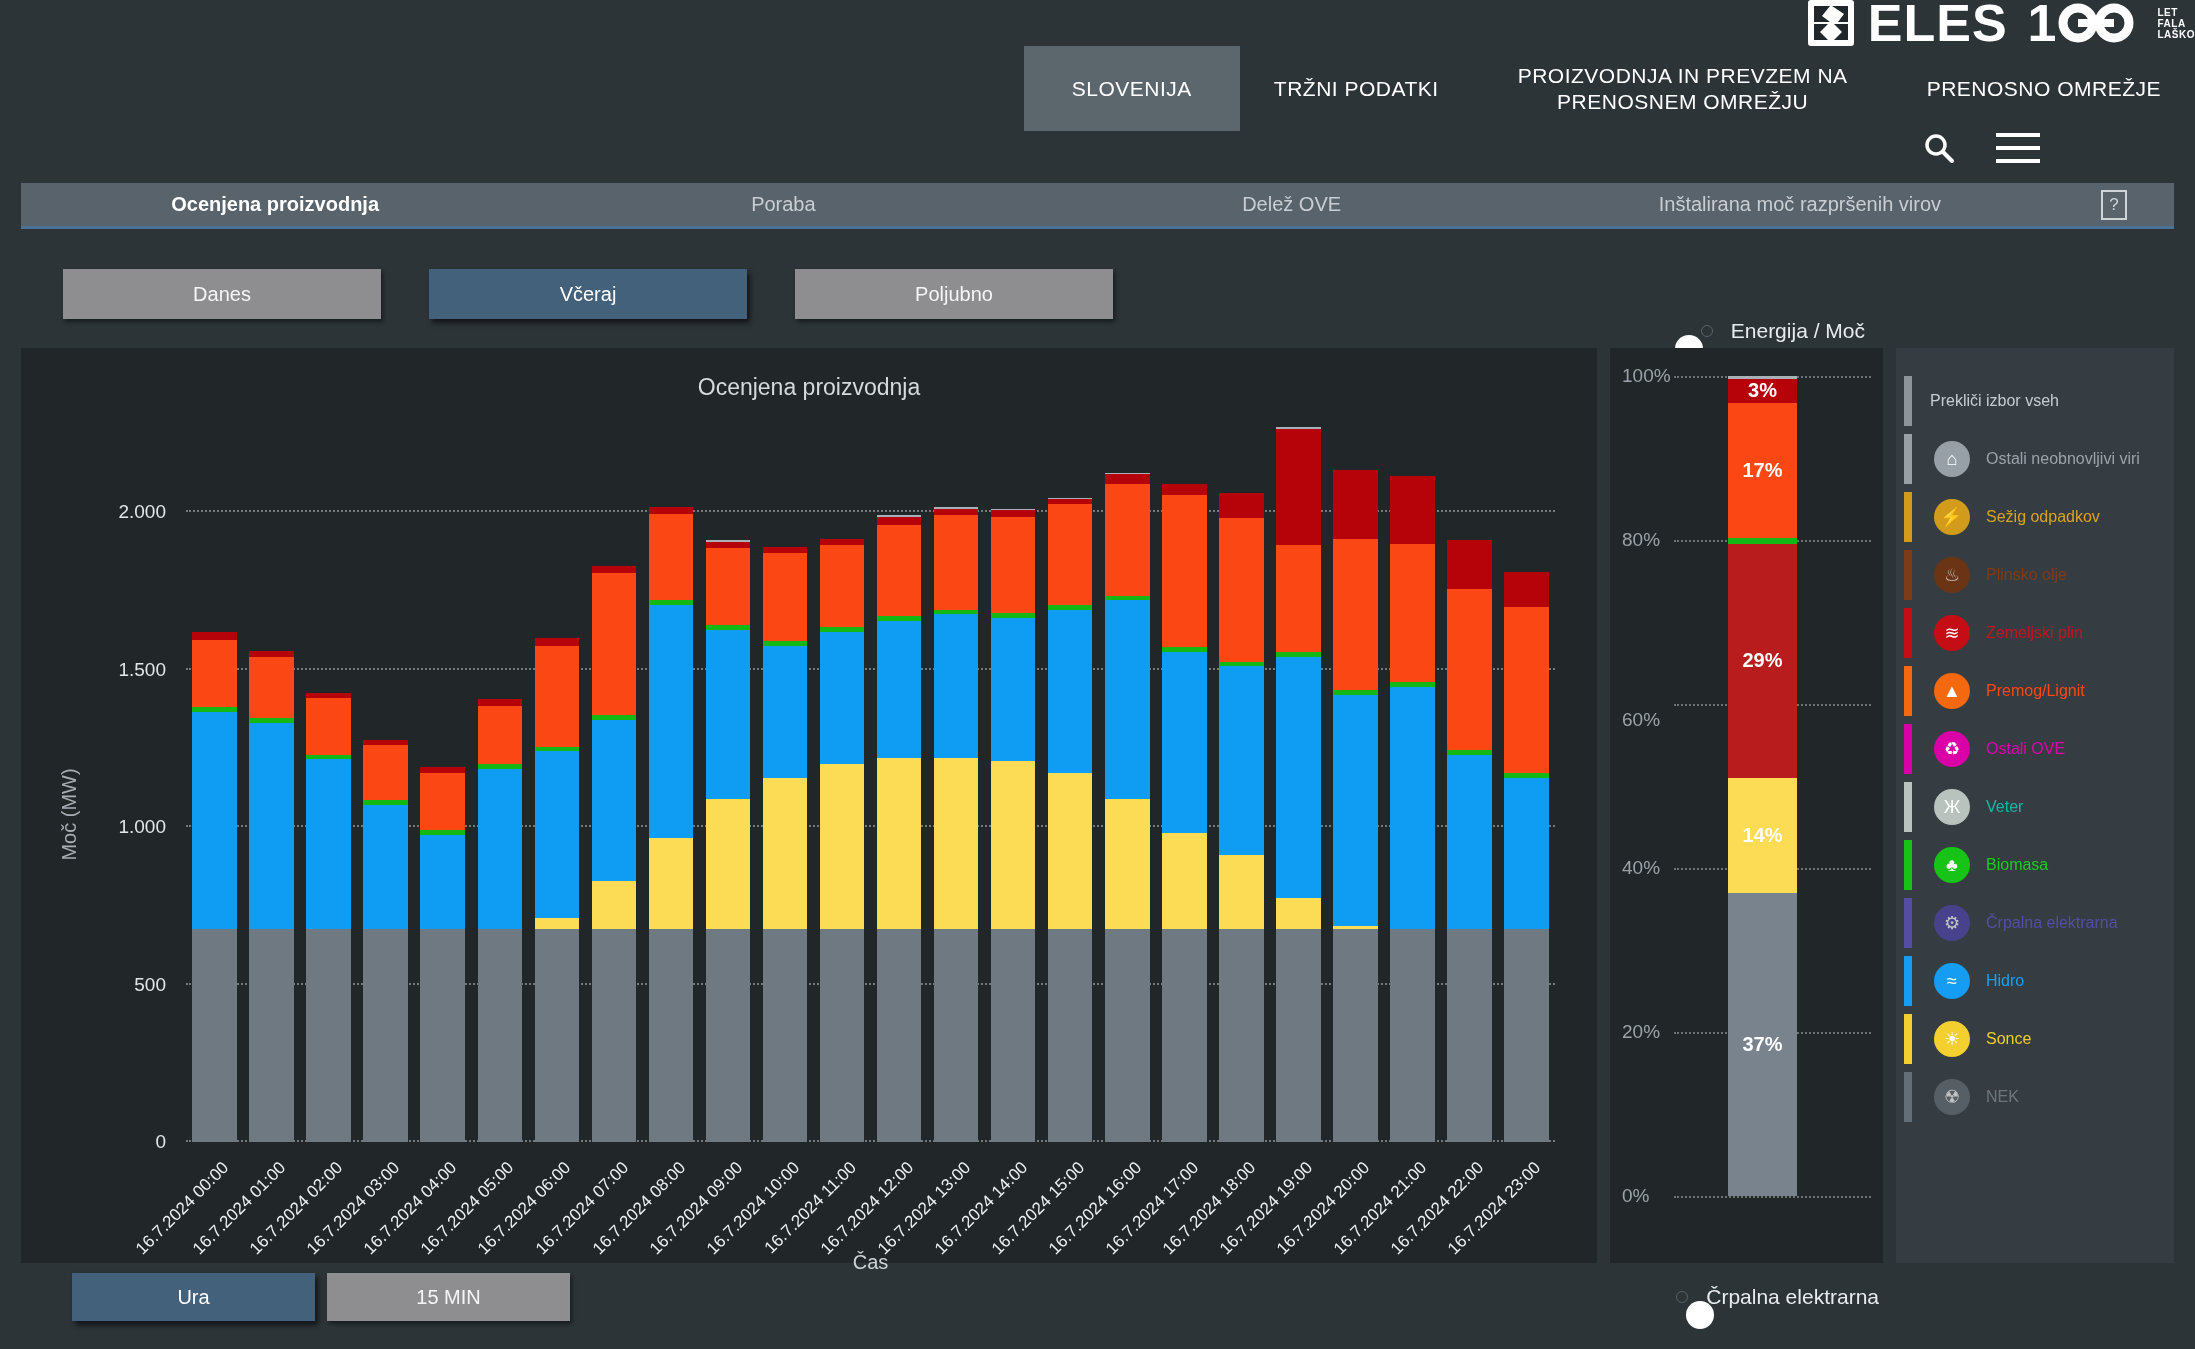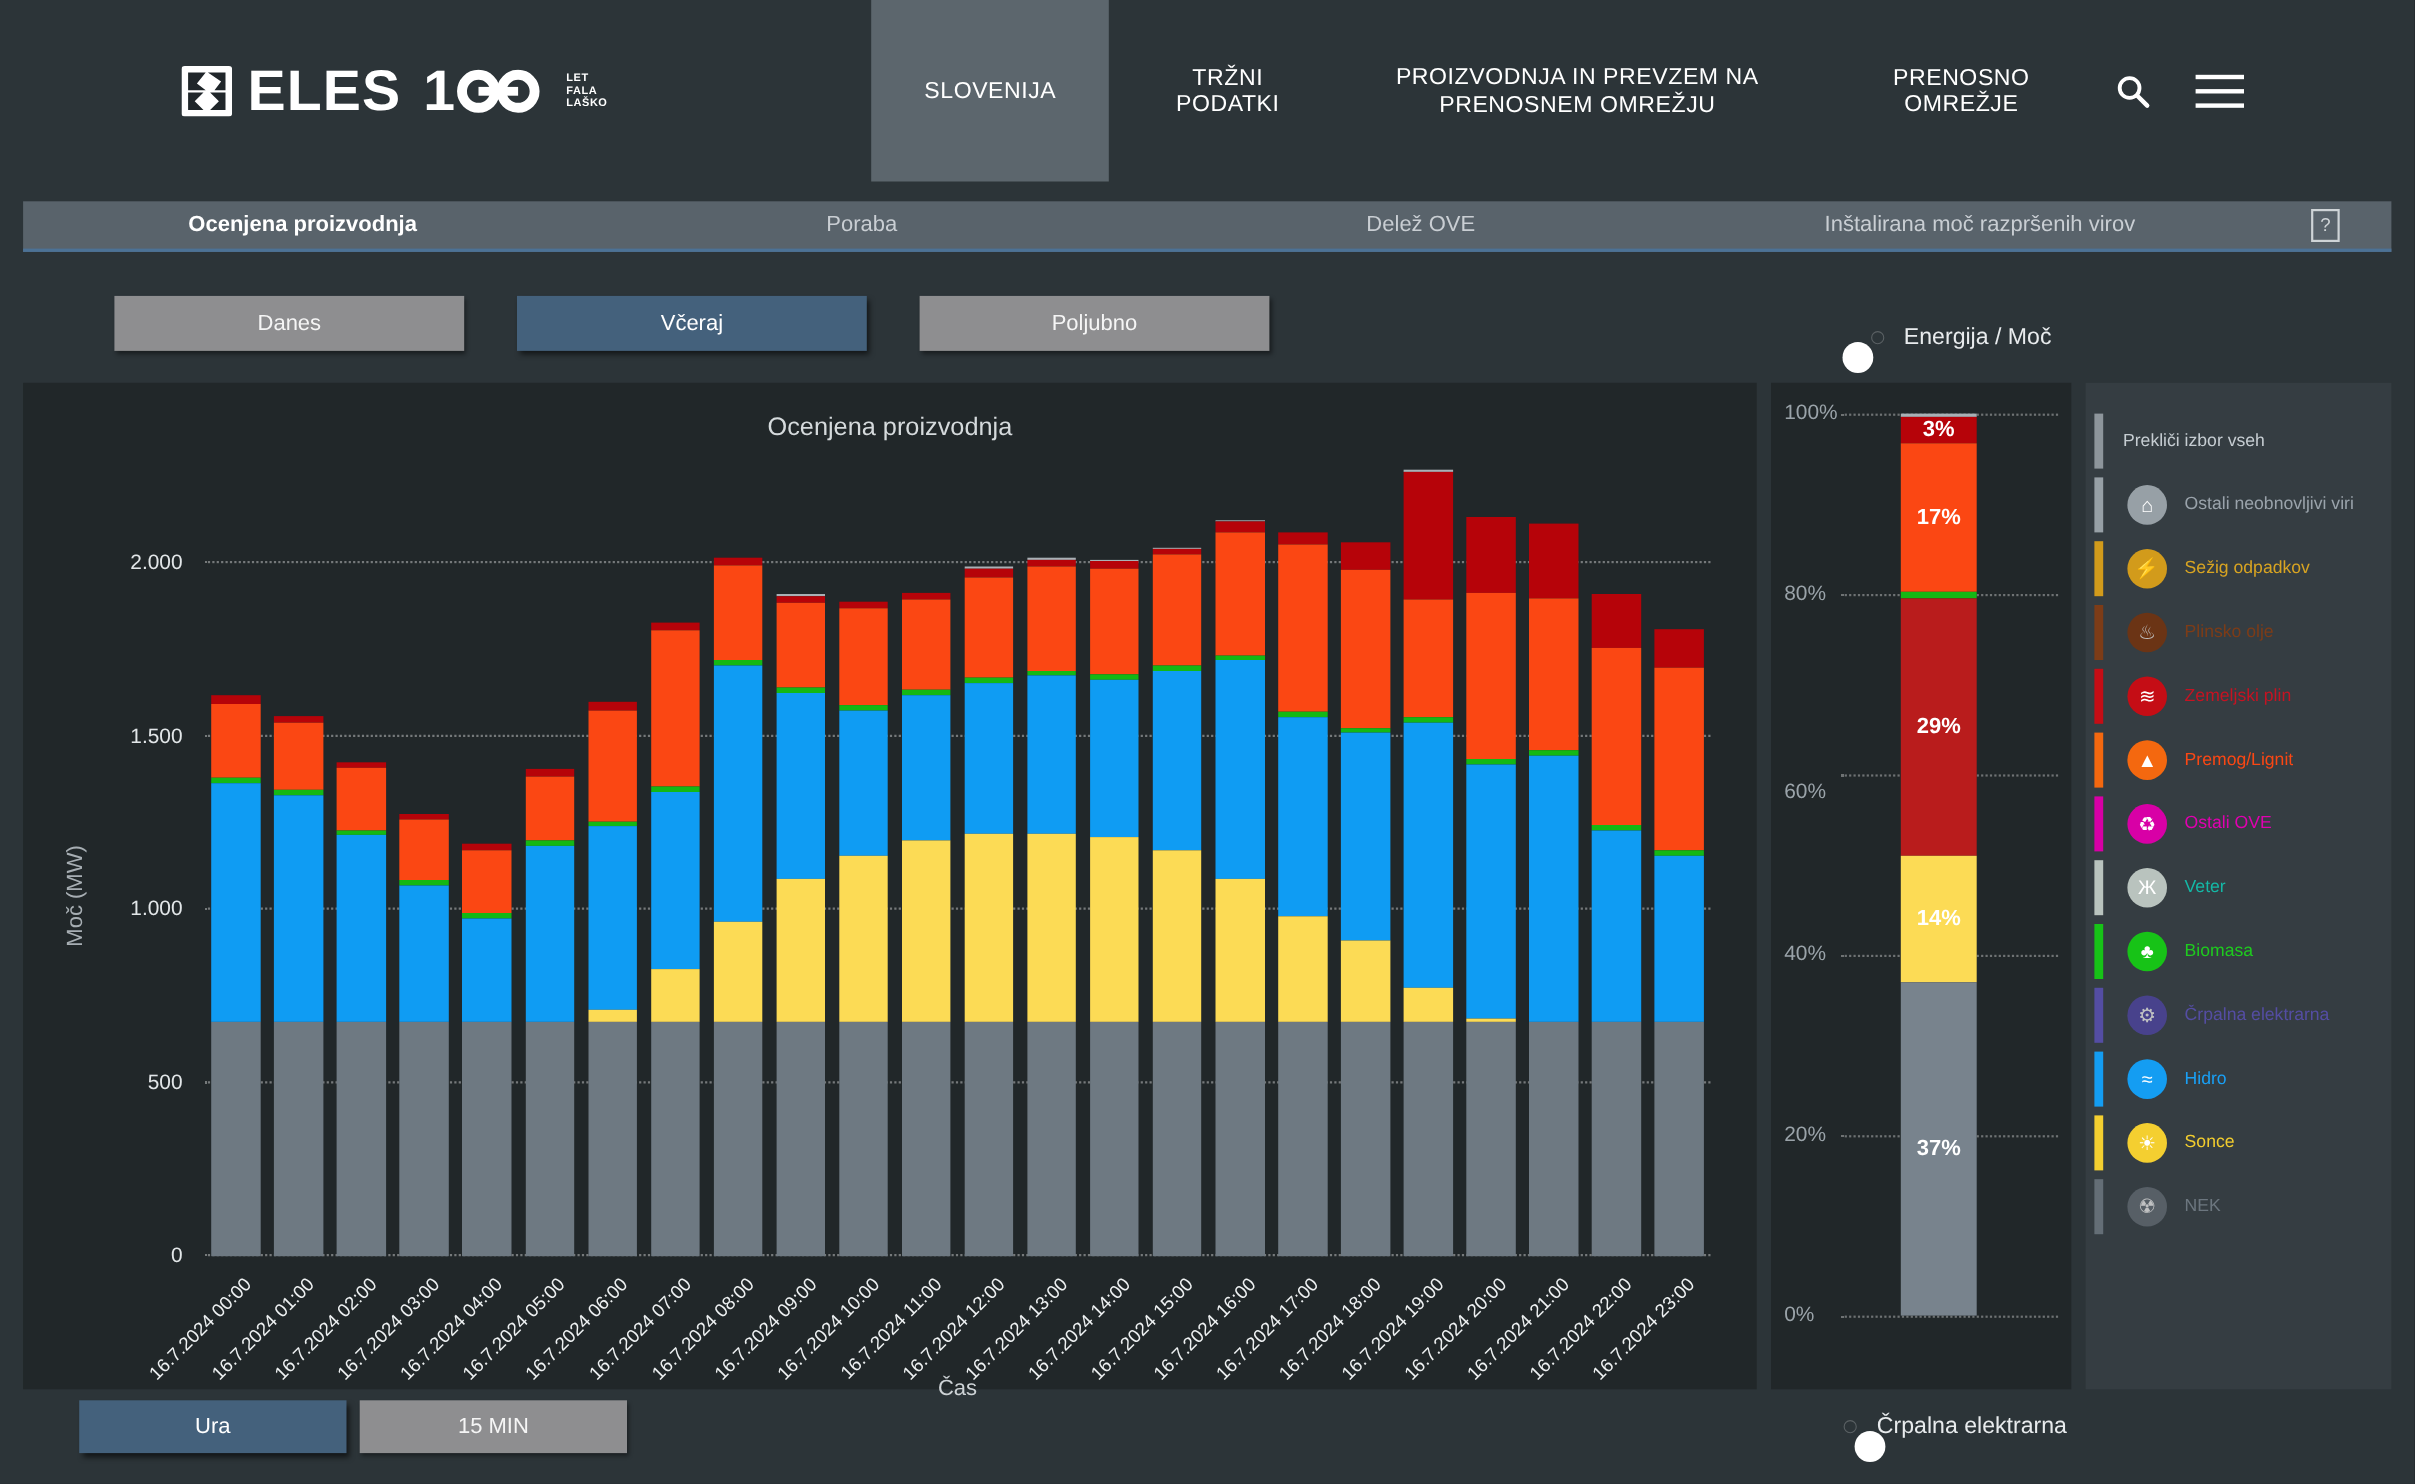--- a/index.html
+++ b/index.html
@@ -1,21 +1,21 @@
 <!DOCTYPE html>
 <html><head>
 <meta charset="utf-8">
 <style>
   * { margin:0; padding:0; box-sizing:border-box; }
   html,body { background:#20262a; }
   body { font-family:"Liberation Sans", sans-serif; }
   .page { position:relative; width:2195px; height:1349px; background:#2c3438; color:#fff; overflow:hidden; }
 
   
-  .header { height:165px; display:flex; align-items:center; position:relative; }
+  .header { height:165px; display:flex; align-items:flex-end; position:relative;flex-direction:column; }
   .logo { display:flex; align-items:center; margin-left:165px; gap:14px; }
   .logo-mark { width:46px; height:46px; }
   .logo-text { font-size:52px; font-weight:bold; letter-spacing:1px; line-height:46px; }
   .logo-100 { display:flex; align-items:center; margin-left:6px; }
   .logo-sub { font-size:10px; font-weight:bold; line-height:11px; margin-left:8px; letter-spacing:.5px; }
   .nav { display:flex; align-items:center; height:100%; margin-left:240px; }
   .nav-item { font-size:21px; letter-spacing:.5px; padding:0 34px; height:100%; display:flex; align-items:center; text-align:center; cursor:pointer; }
   .nav-item.active { background:#5c666d; padding:0 48px; }
   .nav-item.two-line { max-width:420px; line-height:26px; }
   .header-icons { margin-left:auto; margin-right:155px; display:flex; align-items:center; gap:40px; }
@@ -23,21 +23,21 @@
   .burger span { display:block; width:44px; height:4px; background:#fff; }
 
   
   .tabbar { margin:18px 21px 0; height:46px; background:#59636b; border-bottom:3px solid #4c7296; display:flex; align-items:center; }
   .tab { flex:1; text-align:center; font-size:20px; color:#c9ced3; cursor:pointer; }
   .tab.active { color:#fff; font-weight:bold; }
   .help-box { width:120px; display:flex; justify-content:center; }
   .help-icon { width:26px; height:30px; border:2px solid #cfd4d7; color:#cfd4d7; font-size:17px; display:flex; align-items:center; justify-content:center; cursor:pointer; }
 
   
-  .controls { margin-top:40px; padding-left:104px; height:50px; display:flex; align-items:flex-end; }
+  .controls { margin-top:40px; padding-left:63px; height:50px; display:flex; align-items:flex-start;flex-direction:column; }
   .btn { width:318px; height:50px; margin-right:48px; background:#8e8e90; border:none; color:#f5f5f5; font-size:20px; font-family:inherit; cursor:pointer; box-shadow:2px 3px 4px rgba(0,0,0,.45); }
   .btn.active { background:#44617c; color:#fff; box-shadow:3px 4px 5px rgba(0,0,0,.6); }
   .btn-small { width:243px; margin-right:12px; height:48px; }
   .toggle-group { margin-left:auto; display:flex; align-items:center; gap:18px; }
   .toggle-group.top { margin-right:330px; }
   .toggle-group.bottom { margin-right:295px; }
   .toggle-ring { border:1px solid rgba(255,255,255,.22); border-radius:26px; padding:5px; cursor:pointer; }
   .toggle { width:66px; height:36px; border-radius:18px; position:relative; }
   .toggle.on { background:#47677f; }
   .toggle.off { background:#53585c; }

